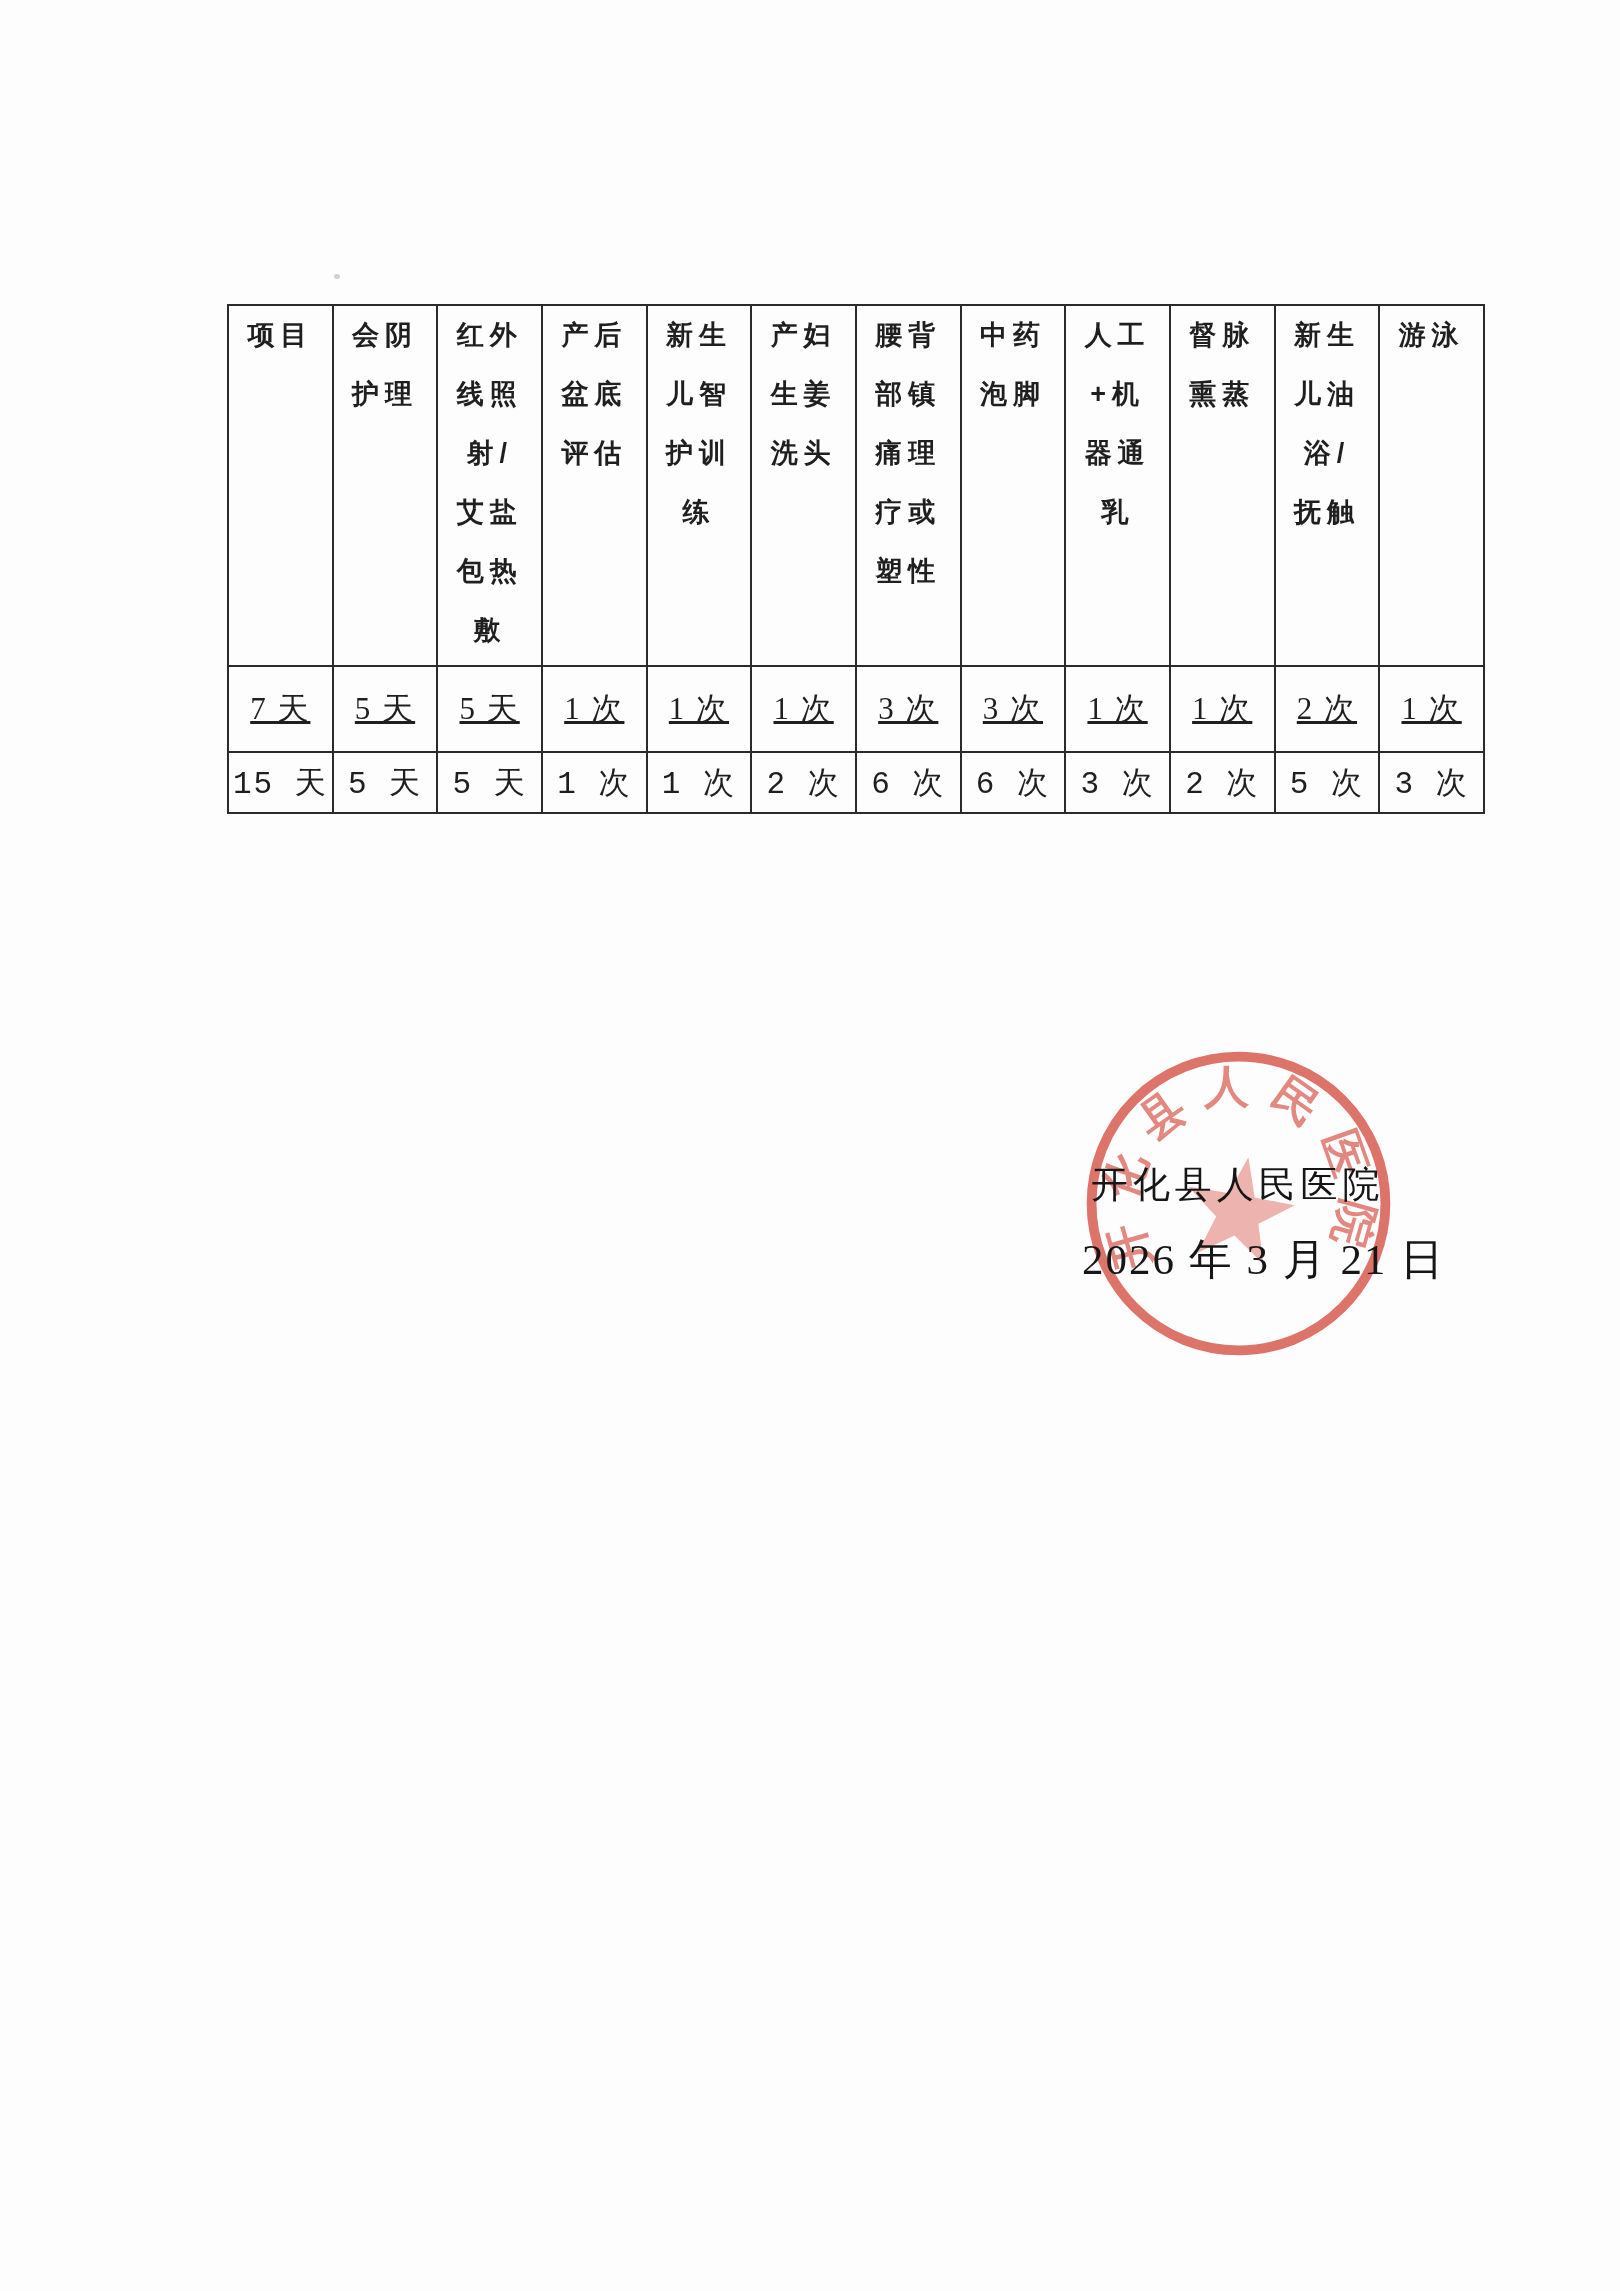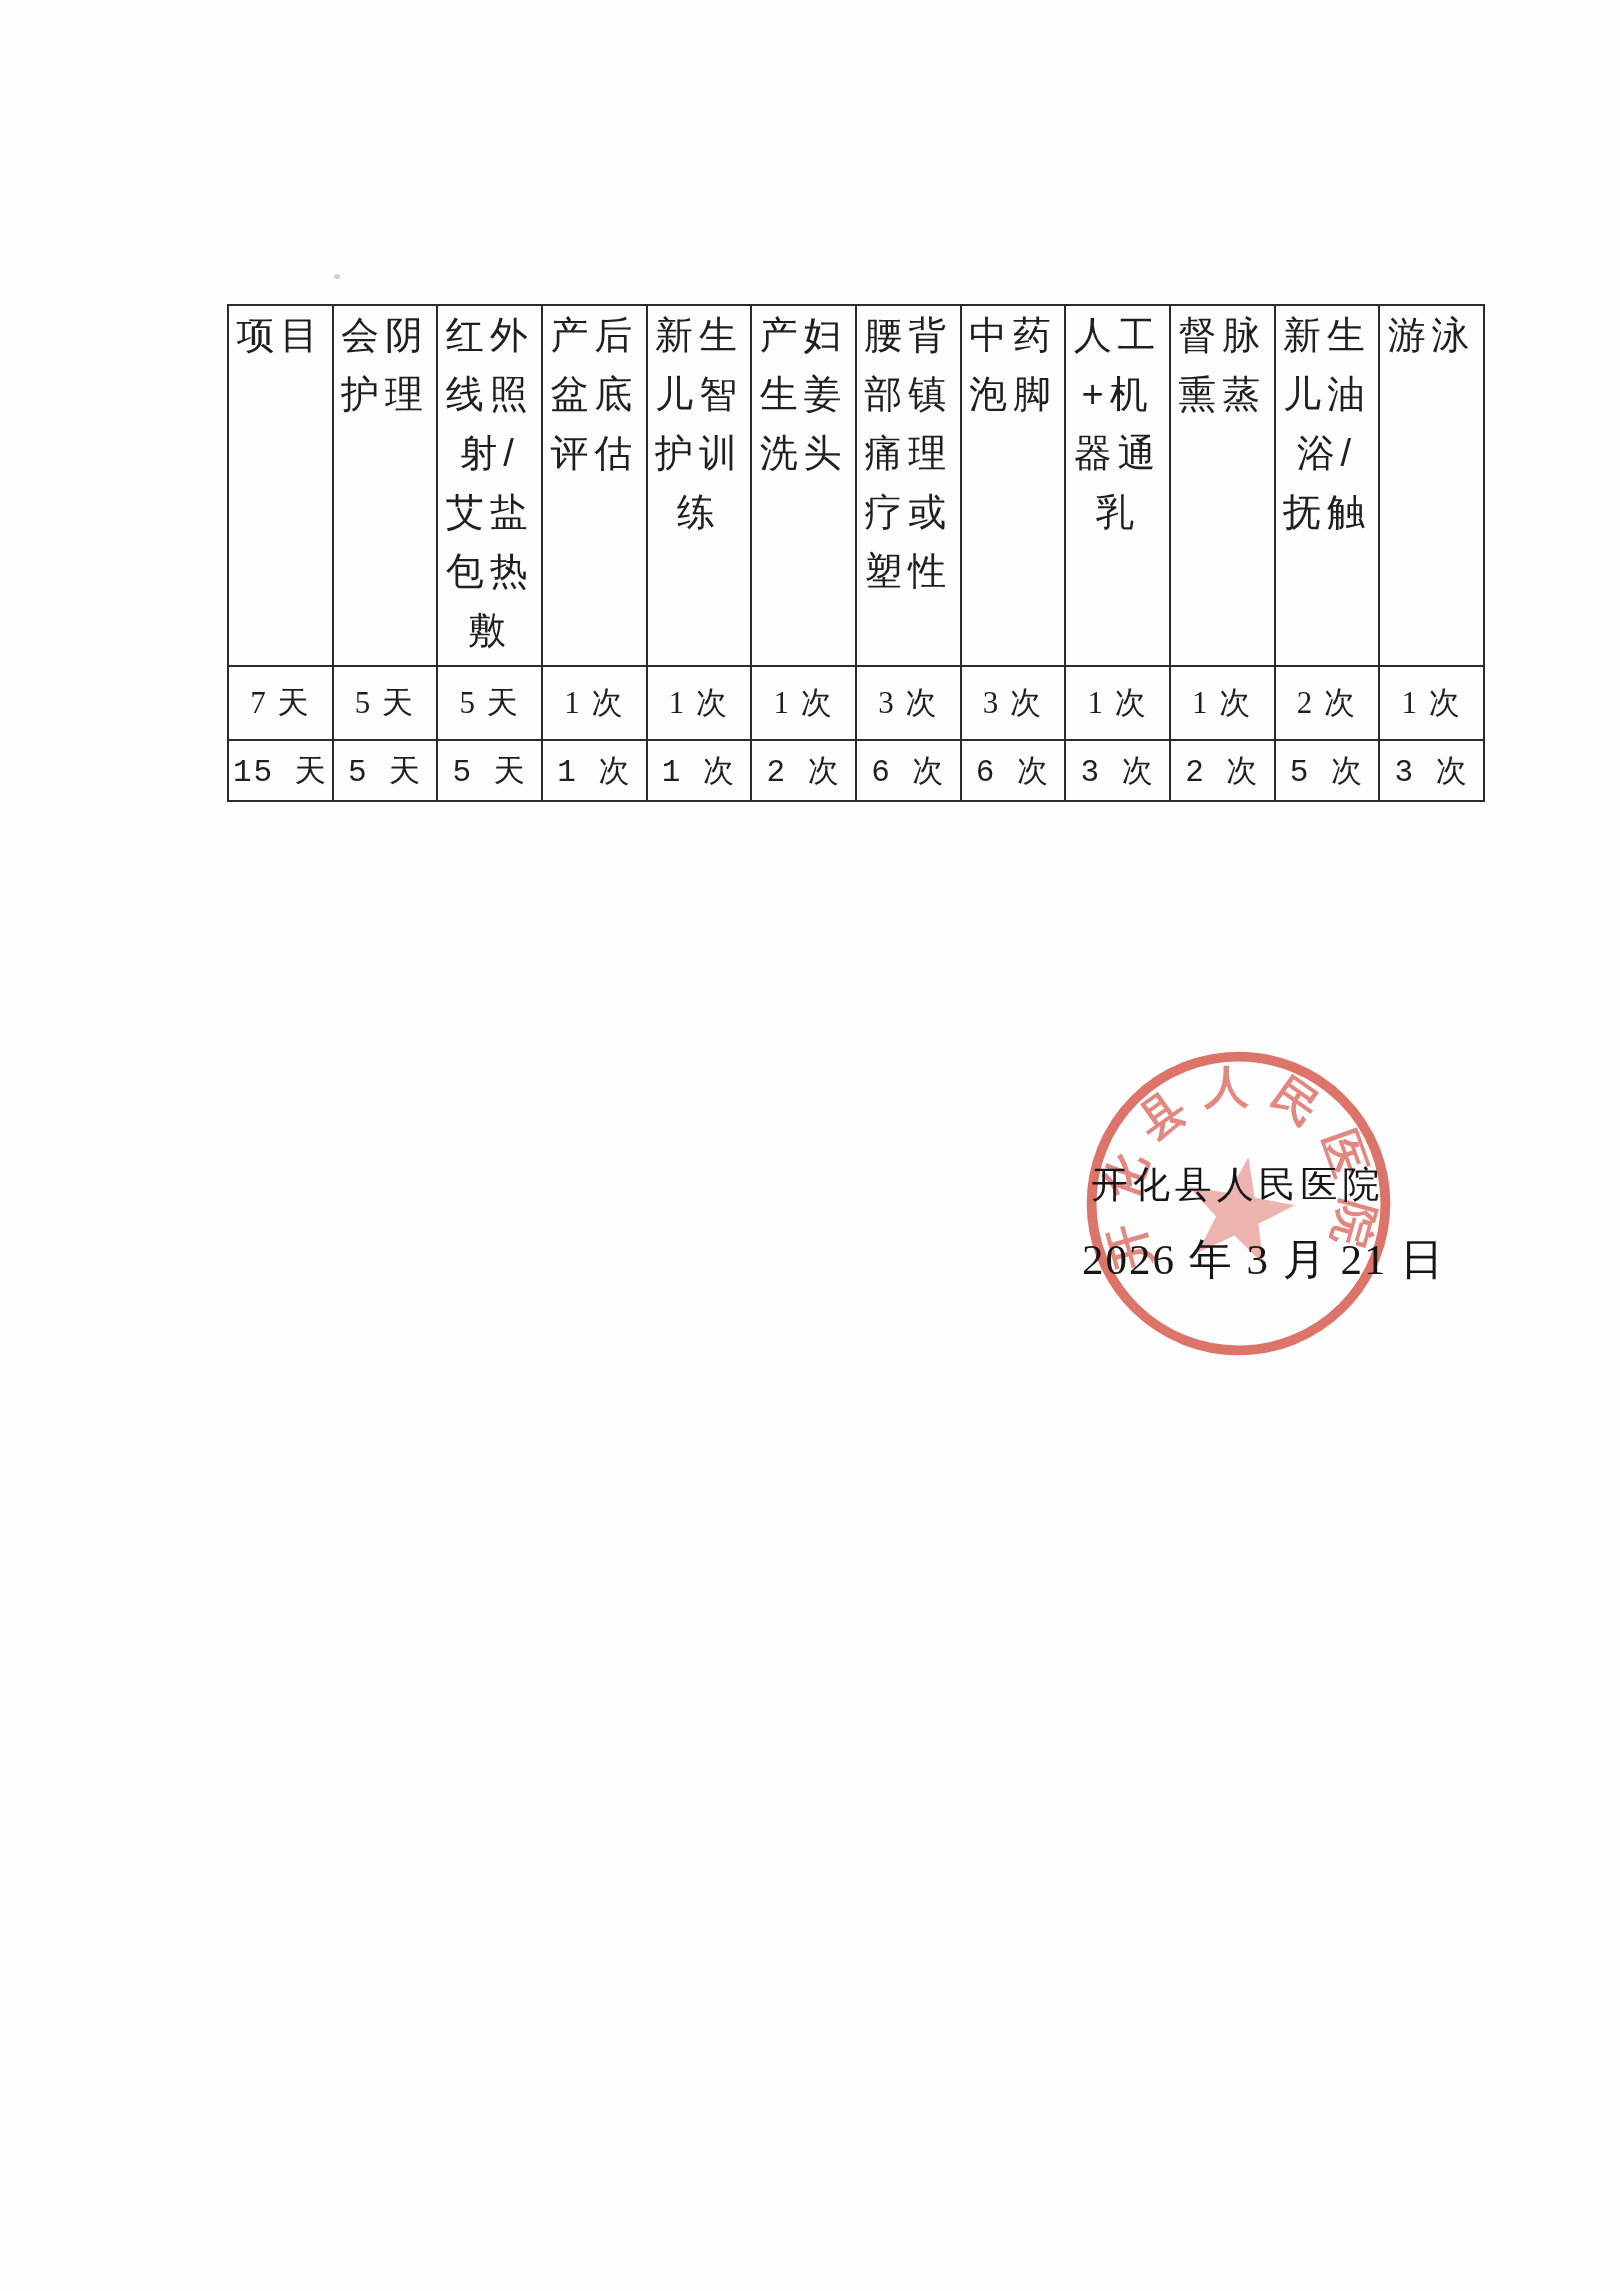--- a/index.html
+++ b/index.html
@@ -22,27 +22,27 @@
     border:2px solid #2b2b2b;
     text-align:center;
     padding:0;
     overflow:hidden;
   }
   tr.head-row{height:361px;}
   td.hd{
     vertical-align:top;
     padding-top:13.7px;
     font-family:"Liberation Sans","DejaVu Sans",sans-serif;
-    font-weight:400;
-    font-size:38px;
+    font-weight:700;
+    font-size:27px;
     letter-spacing:5.9px;
     line-height:59px;
     white-space:pre-line;
   }
-  tr.data-row-first{height:74px;}
+  tr.data-row-first{height:86px;text-decoration:underline;}
   tr.data-row{height:61px;font-family:Liberation Mono, monospace;}
   td.cell{
     font-size:31px;
     letter-spacing:2px;
     vertical-align:middle;
   }
   
   .seal{
     position:absolute;
     left:1072px;top:1037px;

